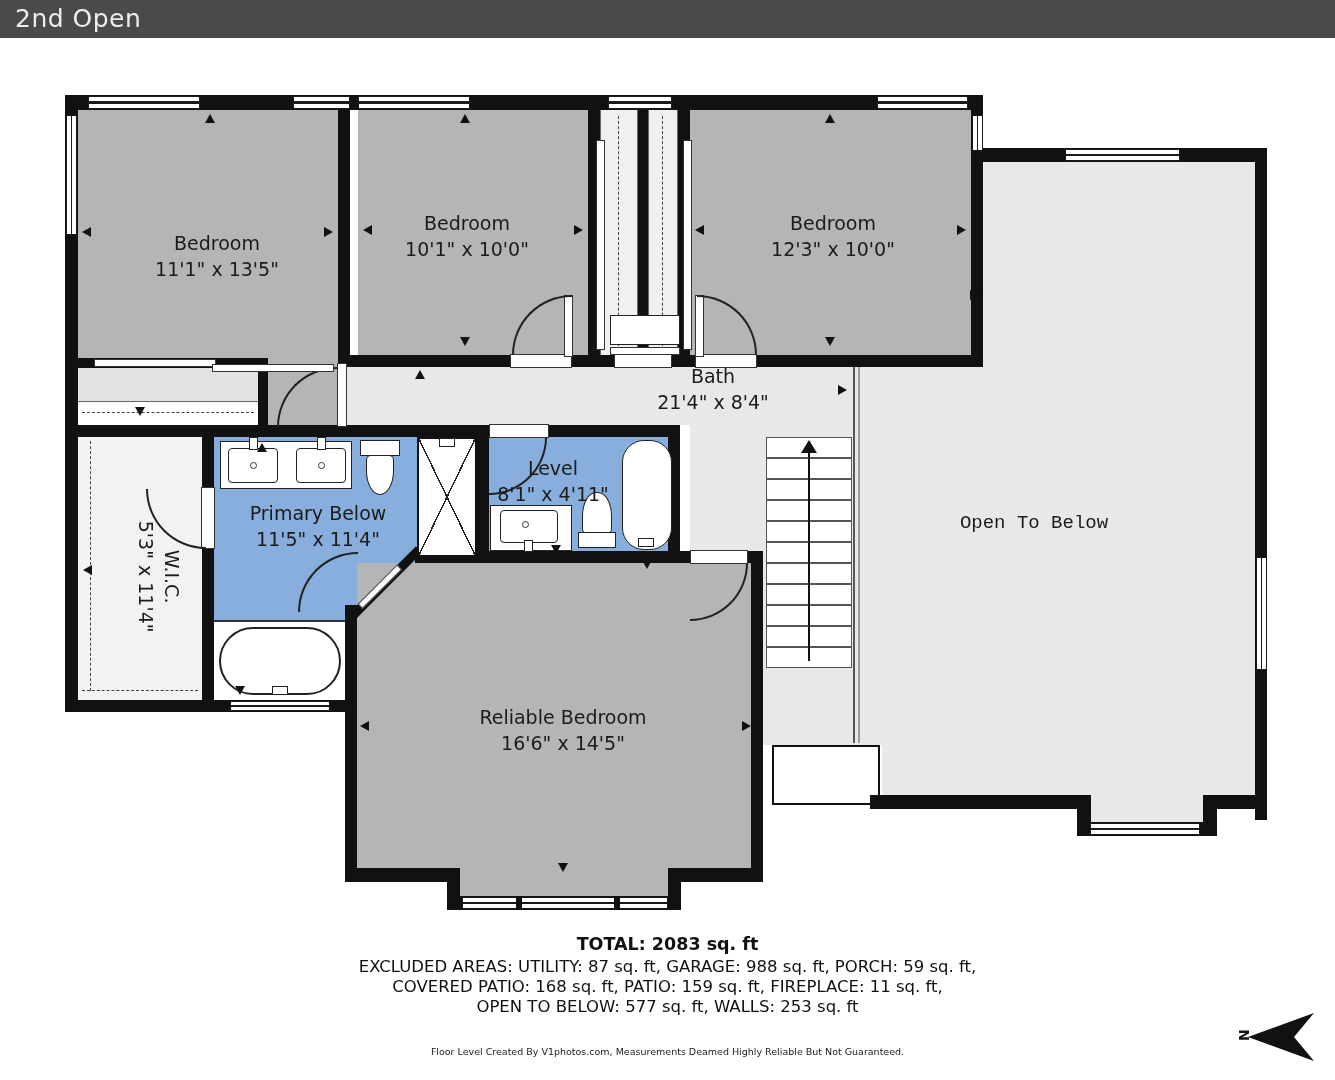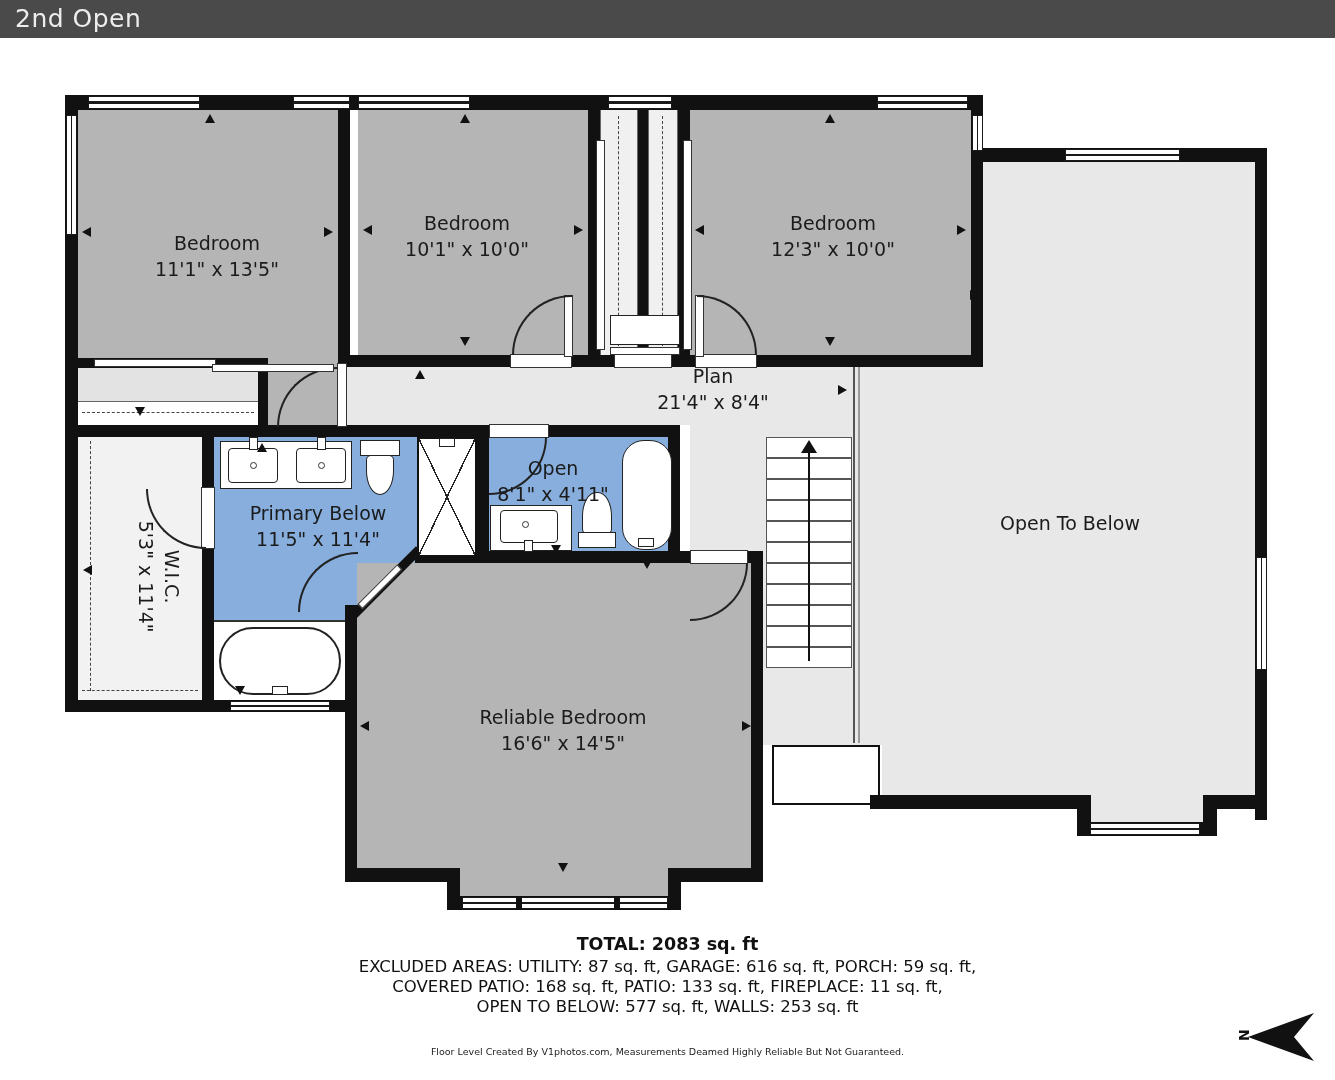--- a/index.html
+++ b/index.html
@@ -241,51 +241,51 @@
   </div>
   <div class="lbl" style="left:347px;top:211px;width:240px;">
     <div>Bedroom</div>
     <div>10'1" x 10'0"</div>
   </div>
   <div class="lbl" style="left:713px;top:211px;width:240px;">
     <div>Bedroom</div>
     <div>12'3" x 10'0"</div>
   </div>
   <div class="lbl" style="left:613px;top:364px;width:200px;">
-    <div>Plan</div>
+    <div>Bath</div>
     <div>21'4" x 8'4"</div>
   </div>
   <div class="lbl" style="left:453px;top:456px;width:200px;">
-    <div>Open</div>
+    <div>Level</div>
     <div>8'1" x 4'11"</div>
   </div>
   <div class="lbl" style="left:198px;top:501px;width:240px;">
     <div>Primary Below</div>
     <div>11'5" x 11'4"</div>
   </div>
   <div class="lbl-wic">
     <div>W.I.C.</div>
     <div>5'3" x 11'4"</div>
   </div>
   <div class="lbl" style="left:413px;top:705px;width:300px;">
     <div>Reliable Bedroom</div>
     <div>16'6" x 14'5"</div>
   </div>
-  <div class="lbl" style="left:950px;top:511px;width:240px;">
+  <div class="lbl" style="left:914px;top:511px;width:240px;font-family:Liberation Mono, monospace;">
     <div>Open To Below</div>
   </div>
 
   <div class="header">
     <span>2nd Open</span>
   </div>
 
   <div class="summary">
     <div class="total">TOTAL: 2083 sq. ft</div>
-    <div class="sline">EXCLUDED AREAS: UTILITY: 87 sq. ft, GARAGE: 616 sq. ft, PORCH: 59 sq. ft,</div>
-    <div class="sline">COVERED PATIO: 168 sq. ft, PATIO: 133 sq. ft, FIREPLACE: 11 sq. ft,</div>
+    <div class="sline">EXCLUDED AREAS: UTILITY: 87 sq. ft, GARAGE: 988 sq. ft, PORCH: 59 sq. ft,</div>
+    <div class="sline">COVERED PATIO: 168 sq. ft, PATIO: 159 sq. ft, FIREPLACE: 11 sq. ft,</div>
     <div class="sline">OPEN TO BELOW: 577 sq. ft, WALLS: 253 sq. ft</div>
   </div>
   <div class="credit">Floor Level Created By V1photos.com, Measurements Deamed Highly Reliable But Not Guaranteed.</div>
 
   <span class="north-n">N</span>
   <svg width="72" height="52" viewBox="0 0 72 52" style="position:absolute;left:1246px;top:1010px;">
     <polygon points="2,27 68,3 48,27 68,51" fill="#111"></polygon>
   </svg>
 
 </div>

